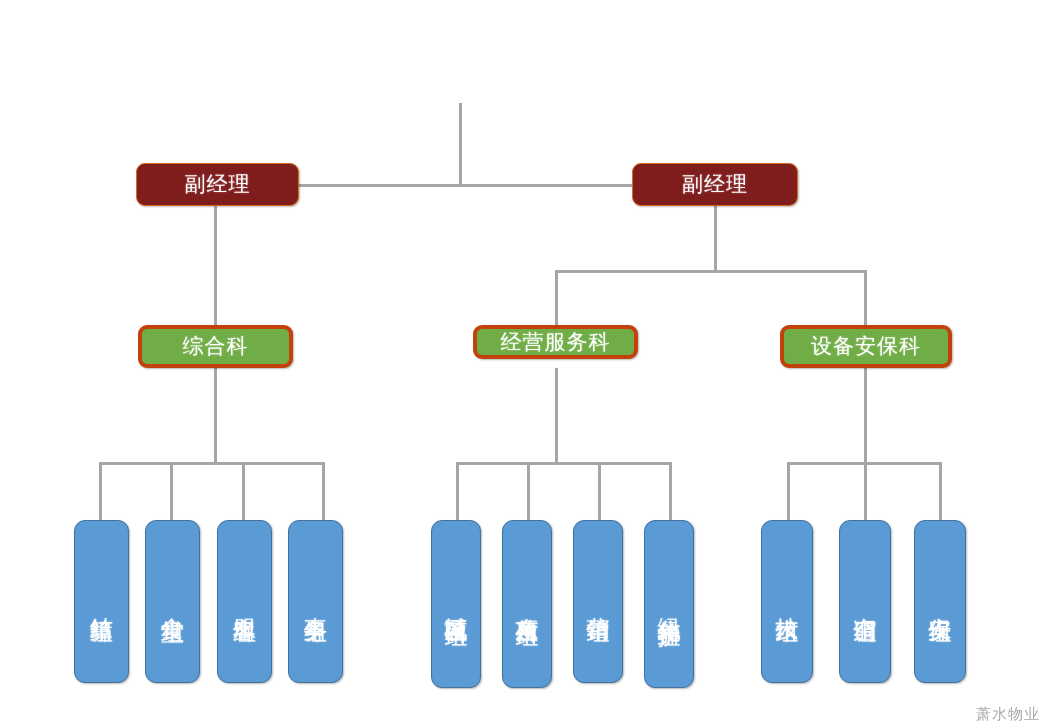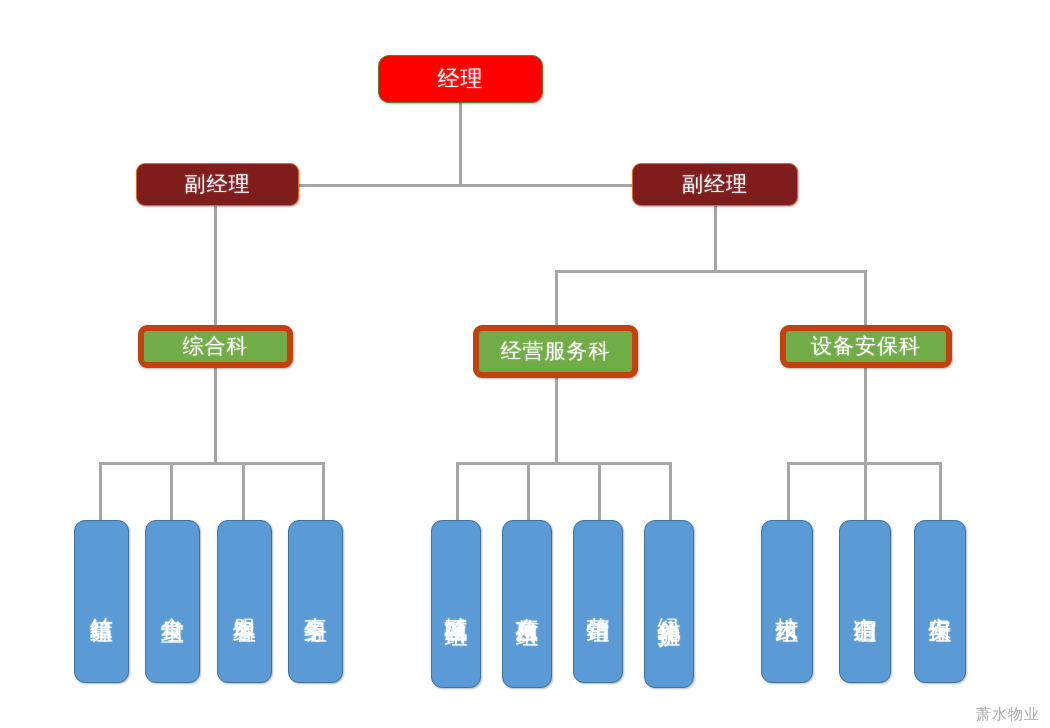--- a/index.html
+++ b/index.html
@@ -54,21 +54,21 @@
   }
   
   .node.level-deputy {
     background: #7f1d1d;
     border: 1px solid #d96a1f;
     font-size: 21px;
   }
   
   .node.level-section {
     background: #70ad47;
-    border: 6px solid #c2410c;
+    border: 4px solid #c2410c;
     font-size: 21px;
   }
   
   .node.level-team {
     background: #5b9bd5;
     border: 1px solid #41719c;
     border-radius: 11px;
     font-size: 23px;
     align-items: center;
   }
@@ -120,37 +120,34 @@
   <div class="line line-v" style="left:527px; top:462px; height:58px;"></div>
   <div class="line line-v" style="left:598px; top:462px; height:58px;"></div>
   <div class="line line-v" style="left:669px; top:462px; height:58px;"></div>
 
   <div class="line line-v" style="left:864px; top:368px; height:95px;"></div>
   <div class="line line-h" style="left:787px; top:462px; width:155px;"></div>
   <div class="line line-v" style="left:787px; top:462px; height:58px;"></div>
   <div class="line line-v" style="left:864px; top:462px; height:58px;"></div>
   <div class="line line-v" style="left:939px; top:462px; height:58px;"></div>
 
-  <div class="node level-root" style="left:378px; top:55px; width:165px; height:48px;">
-    <span class="node-label">经理</span>
-  </div>
 
   <div class="node level-deputy" style="left:136px; top:163px; width:163px; height:43px;">
     <span class="node-label">副经理</span>
   </div>
 
   <div class="node level-deputy" style="left:632px; top:163px; width:166px; height:43px;">
     <span class="node-label">副经理</span>
   </div>
 
   <div class="node level-section" style="left:138px; top:325px; width:155px; height:43px;">
     <span class="node-label">综合科</span>
   </div>
 
-  <div class="node level-section" style="left:473px; top:325px; width:165px; height:53px;">
+  <div class="node level-section" style="left:473px; top:325px; width:165px; height:34px;">
     <span class="node-label">经营服务科</span>
   </div>
 
   <div class="node level-section" style="left:780px; top:325px; width:172px; height:43px;justify-content:center;">
     <span class="node-label">设备安保科</span>
   </div>
 
   <div class="node level-team" style="left:74px; top:520px; width:55px; height:163px;">
     <span class="node-label">结算组</span>
   </div>

